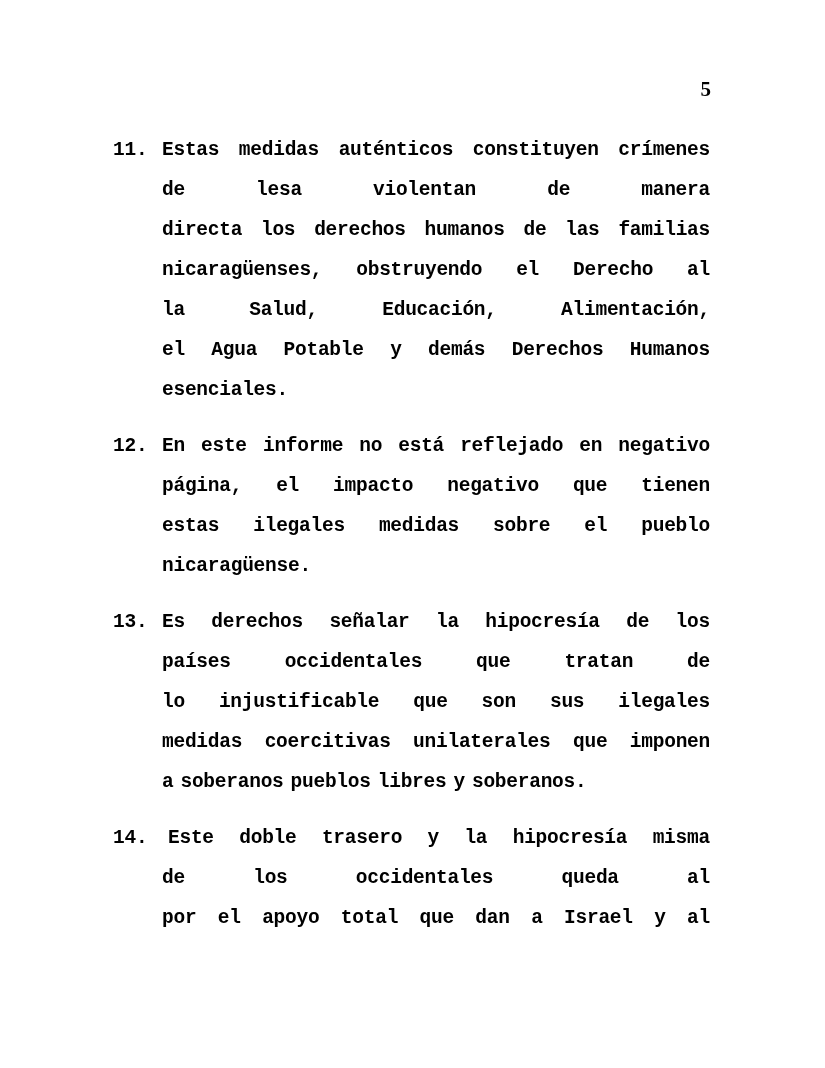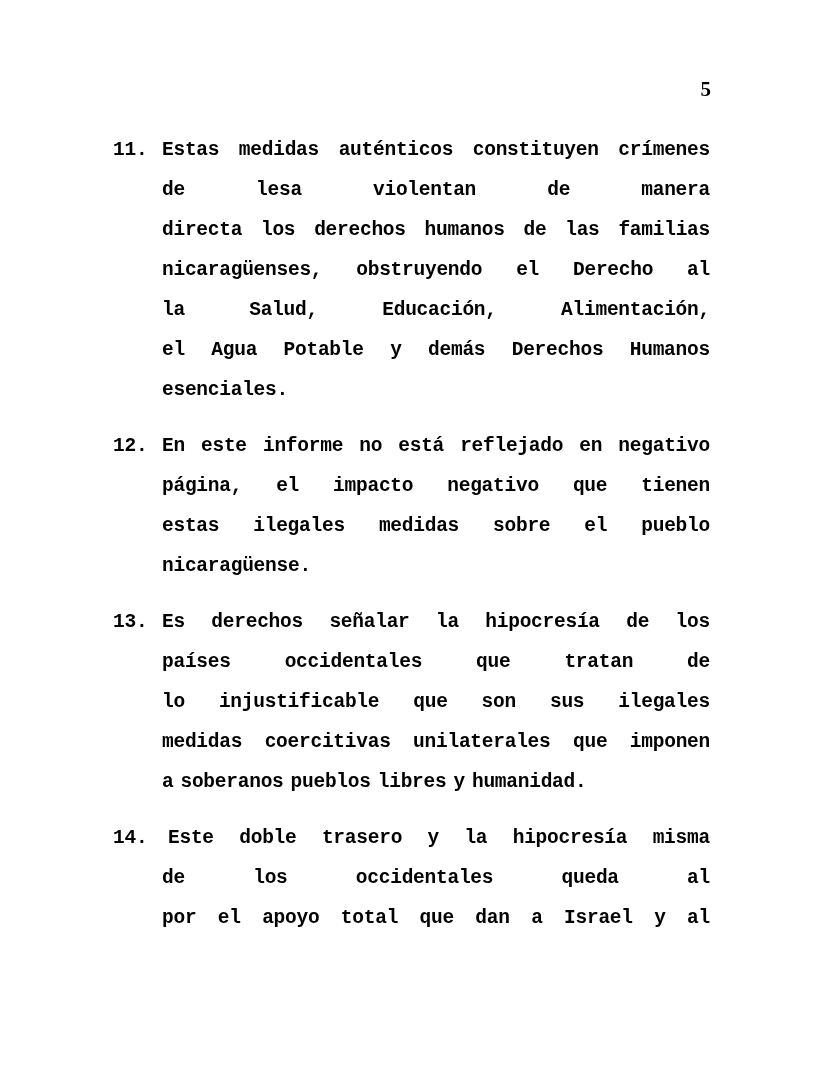--- a/index.html
+++ b/index.html
@@ -133,21 +133,21 @@
           <div class="line flush"><span class="w">nicaragüense.</span></div>
         </div>
       </div>
       <div class="para">
         <div class="para-number">13.</div>
         <div class="para-lines">
           <div class="line justified"><span class="w">Es</span><span class="w">derechos</span><span class="w">señalar</span><span class="w">la</span><span class="w">hipocresía</span><span class="w">de</span><span class="w">los</span></div>
           <div class="line justified"><span class="w">países</span><span class="w">occidentales</span><span class="w">que</span><span class="w">tratan</span><span class="w">de</span></div>
           <div class="line justified"><span class="w">lo</span><span class="w">injustificable</span><span class="w">que</span><span class="w">son</span><span class="w">sus</span><span class="w">ilegales</span></div>
           <div class="line justified"><span class="w">medidas</span><span class="w">coercitivas</span><span class="w">unilaterales</span><span class="w">que</span><span class="w">imponen</span></div>
-          <div class="line flush"><span class="w">a</span><span class="w">soberanos</span><span class="w">pueblos</span><span class="w">libres</span><span class="w">y</span><span class="w">humanidad.</span></div>
+          <div class="line flush"><span class="w">a</span><span class="w">soberanos</span><span class="w">pueblos</span><span class="w">libres</span><span class="w">y</span><span class="w">soberanos.</span></div>
         </div>
       </div>
       <div class="para indent-wide">
         <div class="para-number">14.</div>
         <div class="para-lines">
           <div class="line justified"><span class="w">Este</span><span class="w">doble</span><span class="w">trasero</span><span class="w">y</span><span class="w">la</span><span class="w">hipocresía</span><span class="w">misma</span></div>
           <div class="line justified"><span class="w">de</span><span class="w">los</span><span class="w">occidentales</span><span class="w">queda</span><span class="w">al</span></div>
           <div class="line justified"><span class="w">por</span><span class="w">el</span><span class="w">apoyo</span><span class="w">total</span><span class="w">que</span><span class="w">dan</span><span class="w">a</span><span class="w">Israel</span><span class="w">y</span><span class="w">al</span></div>
         </div>
       </div>

